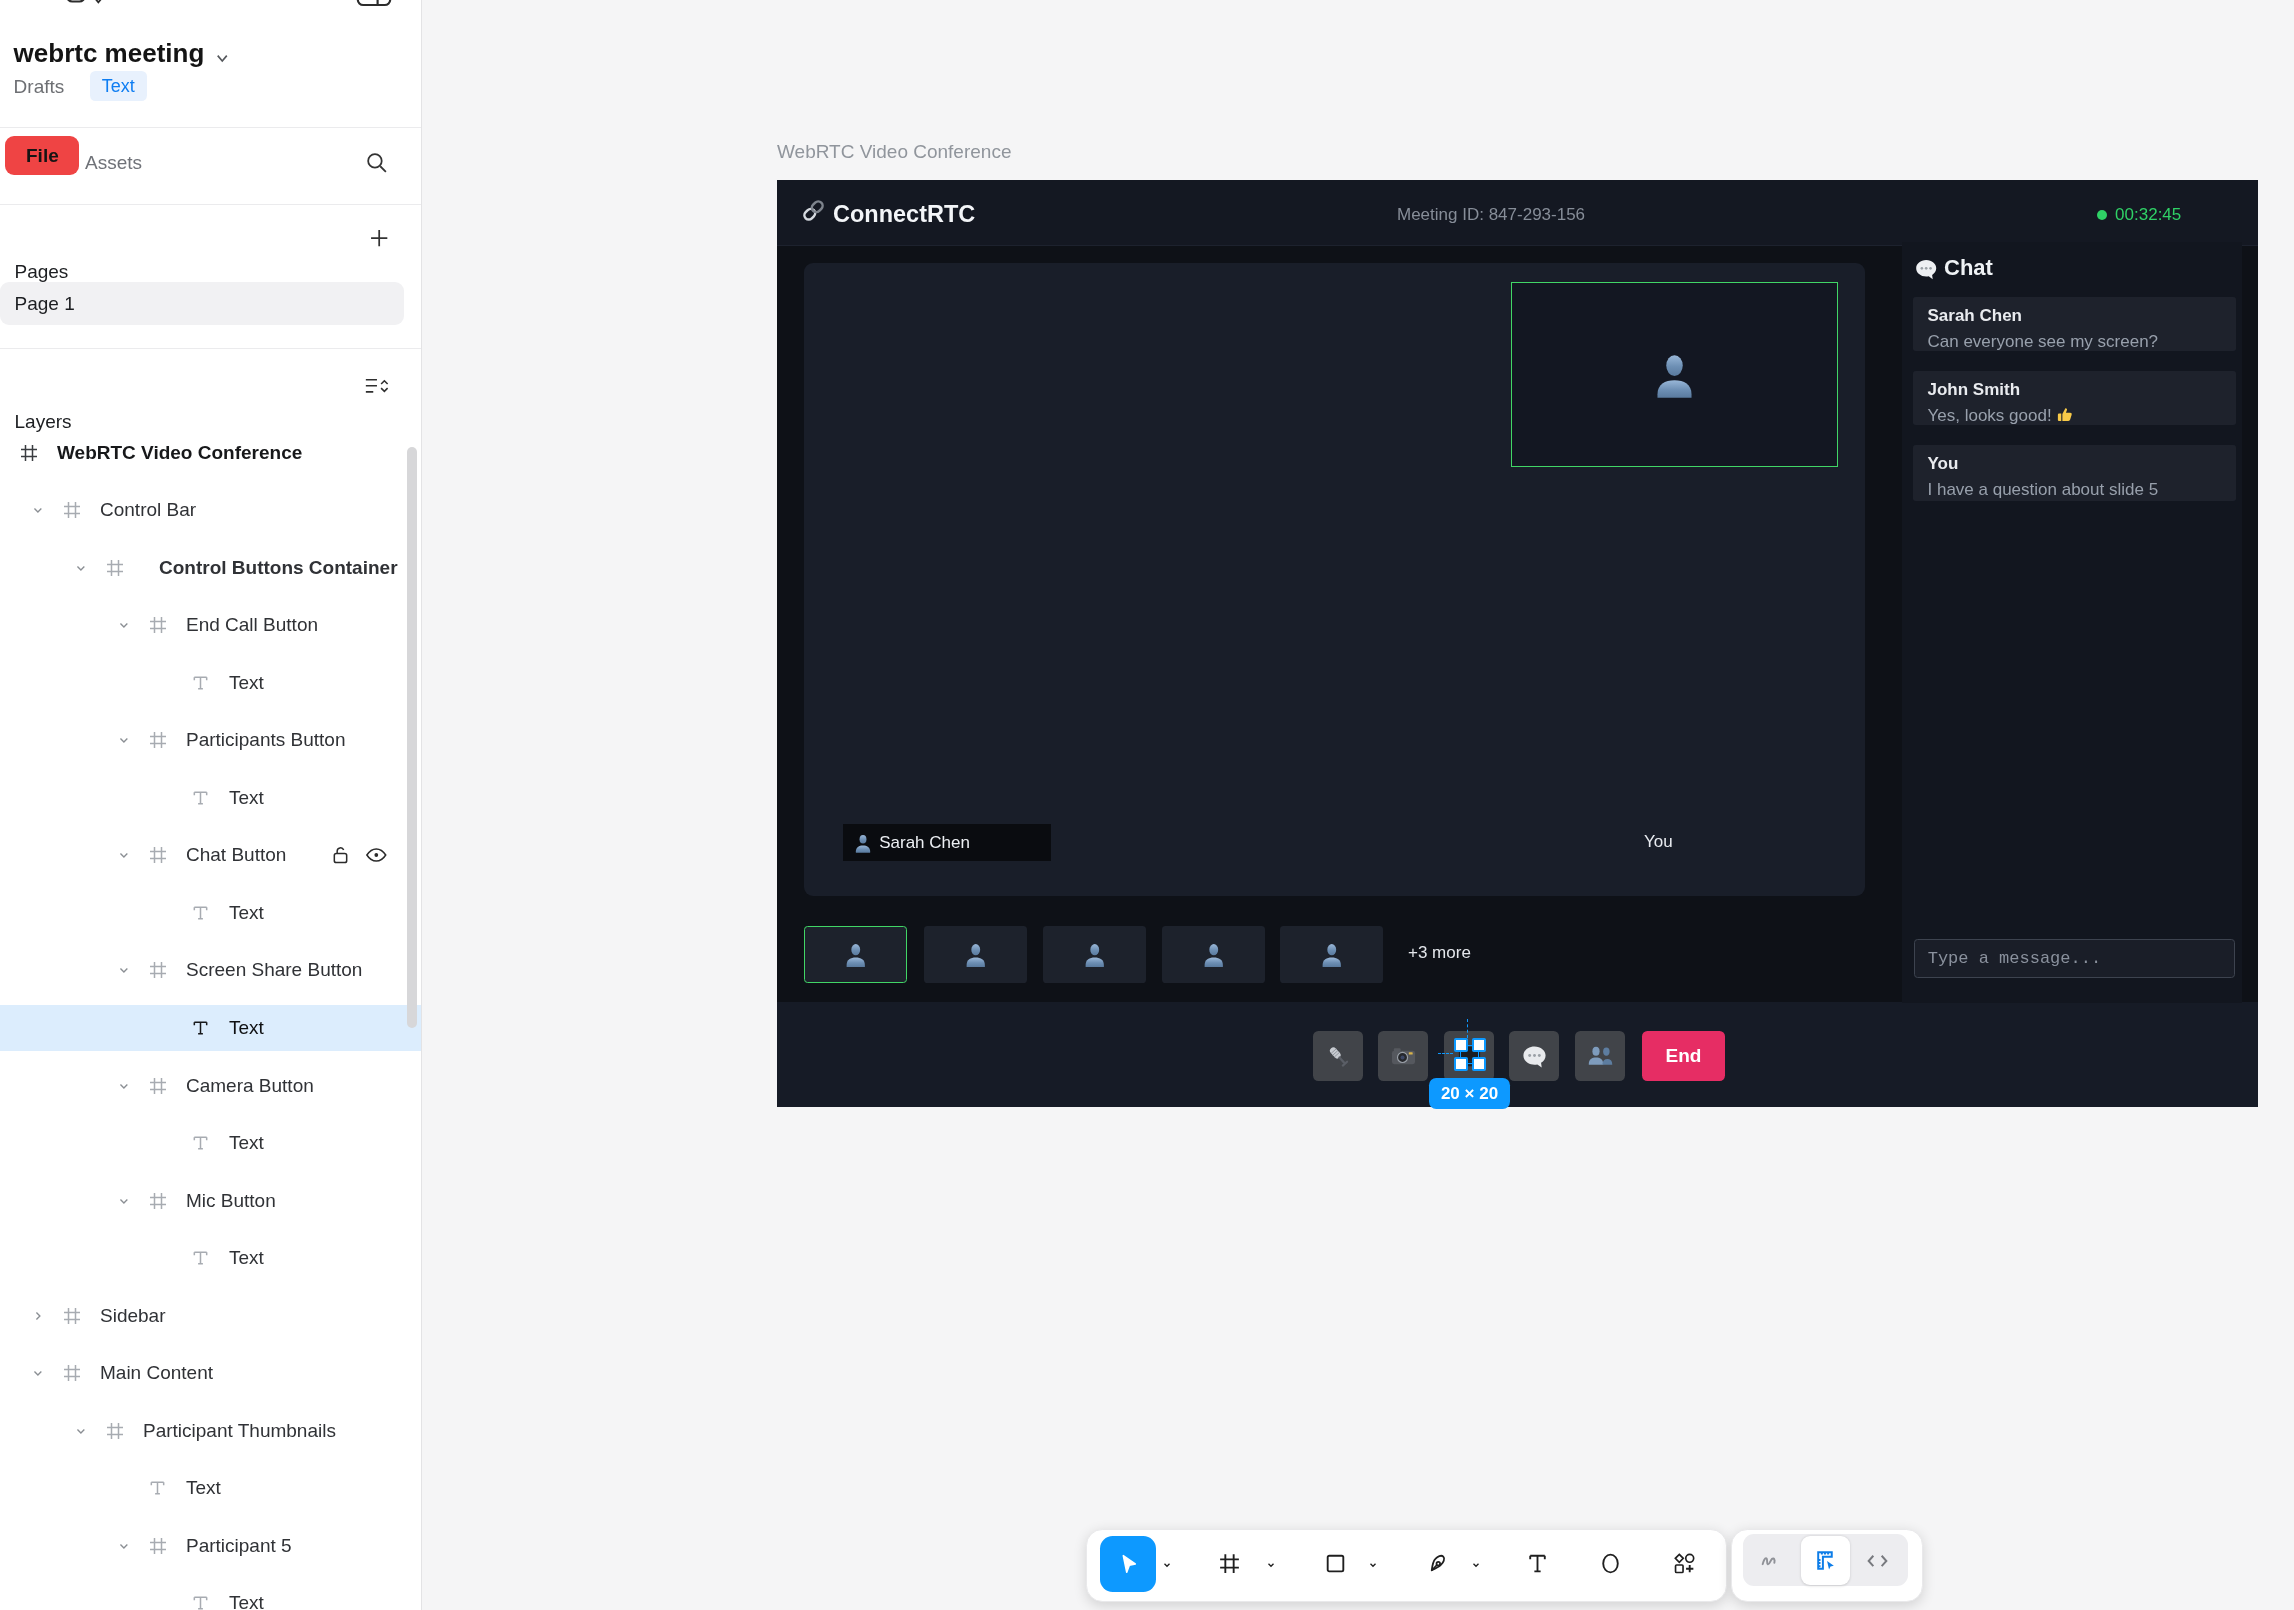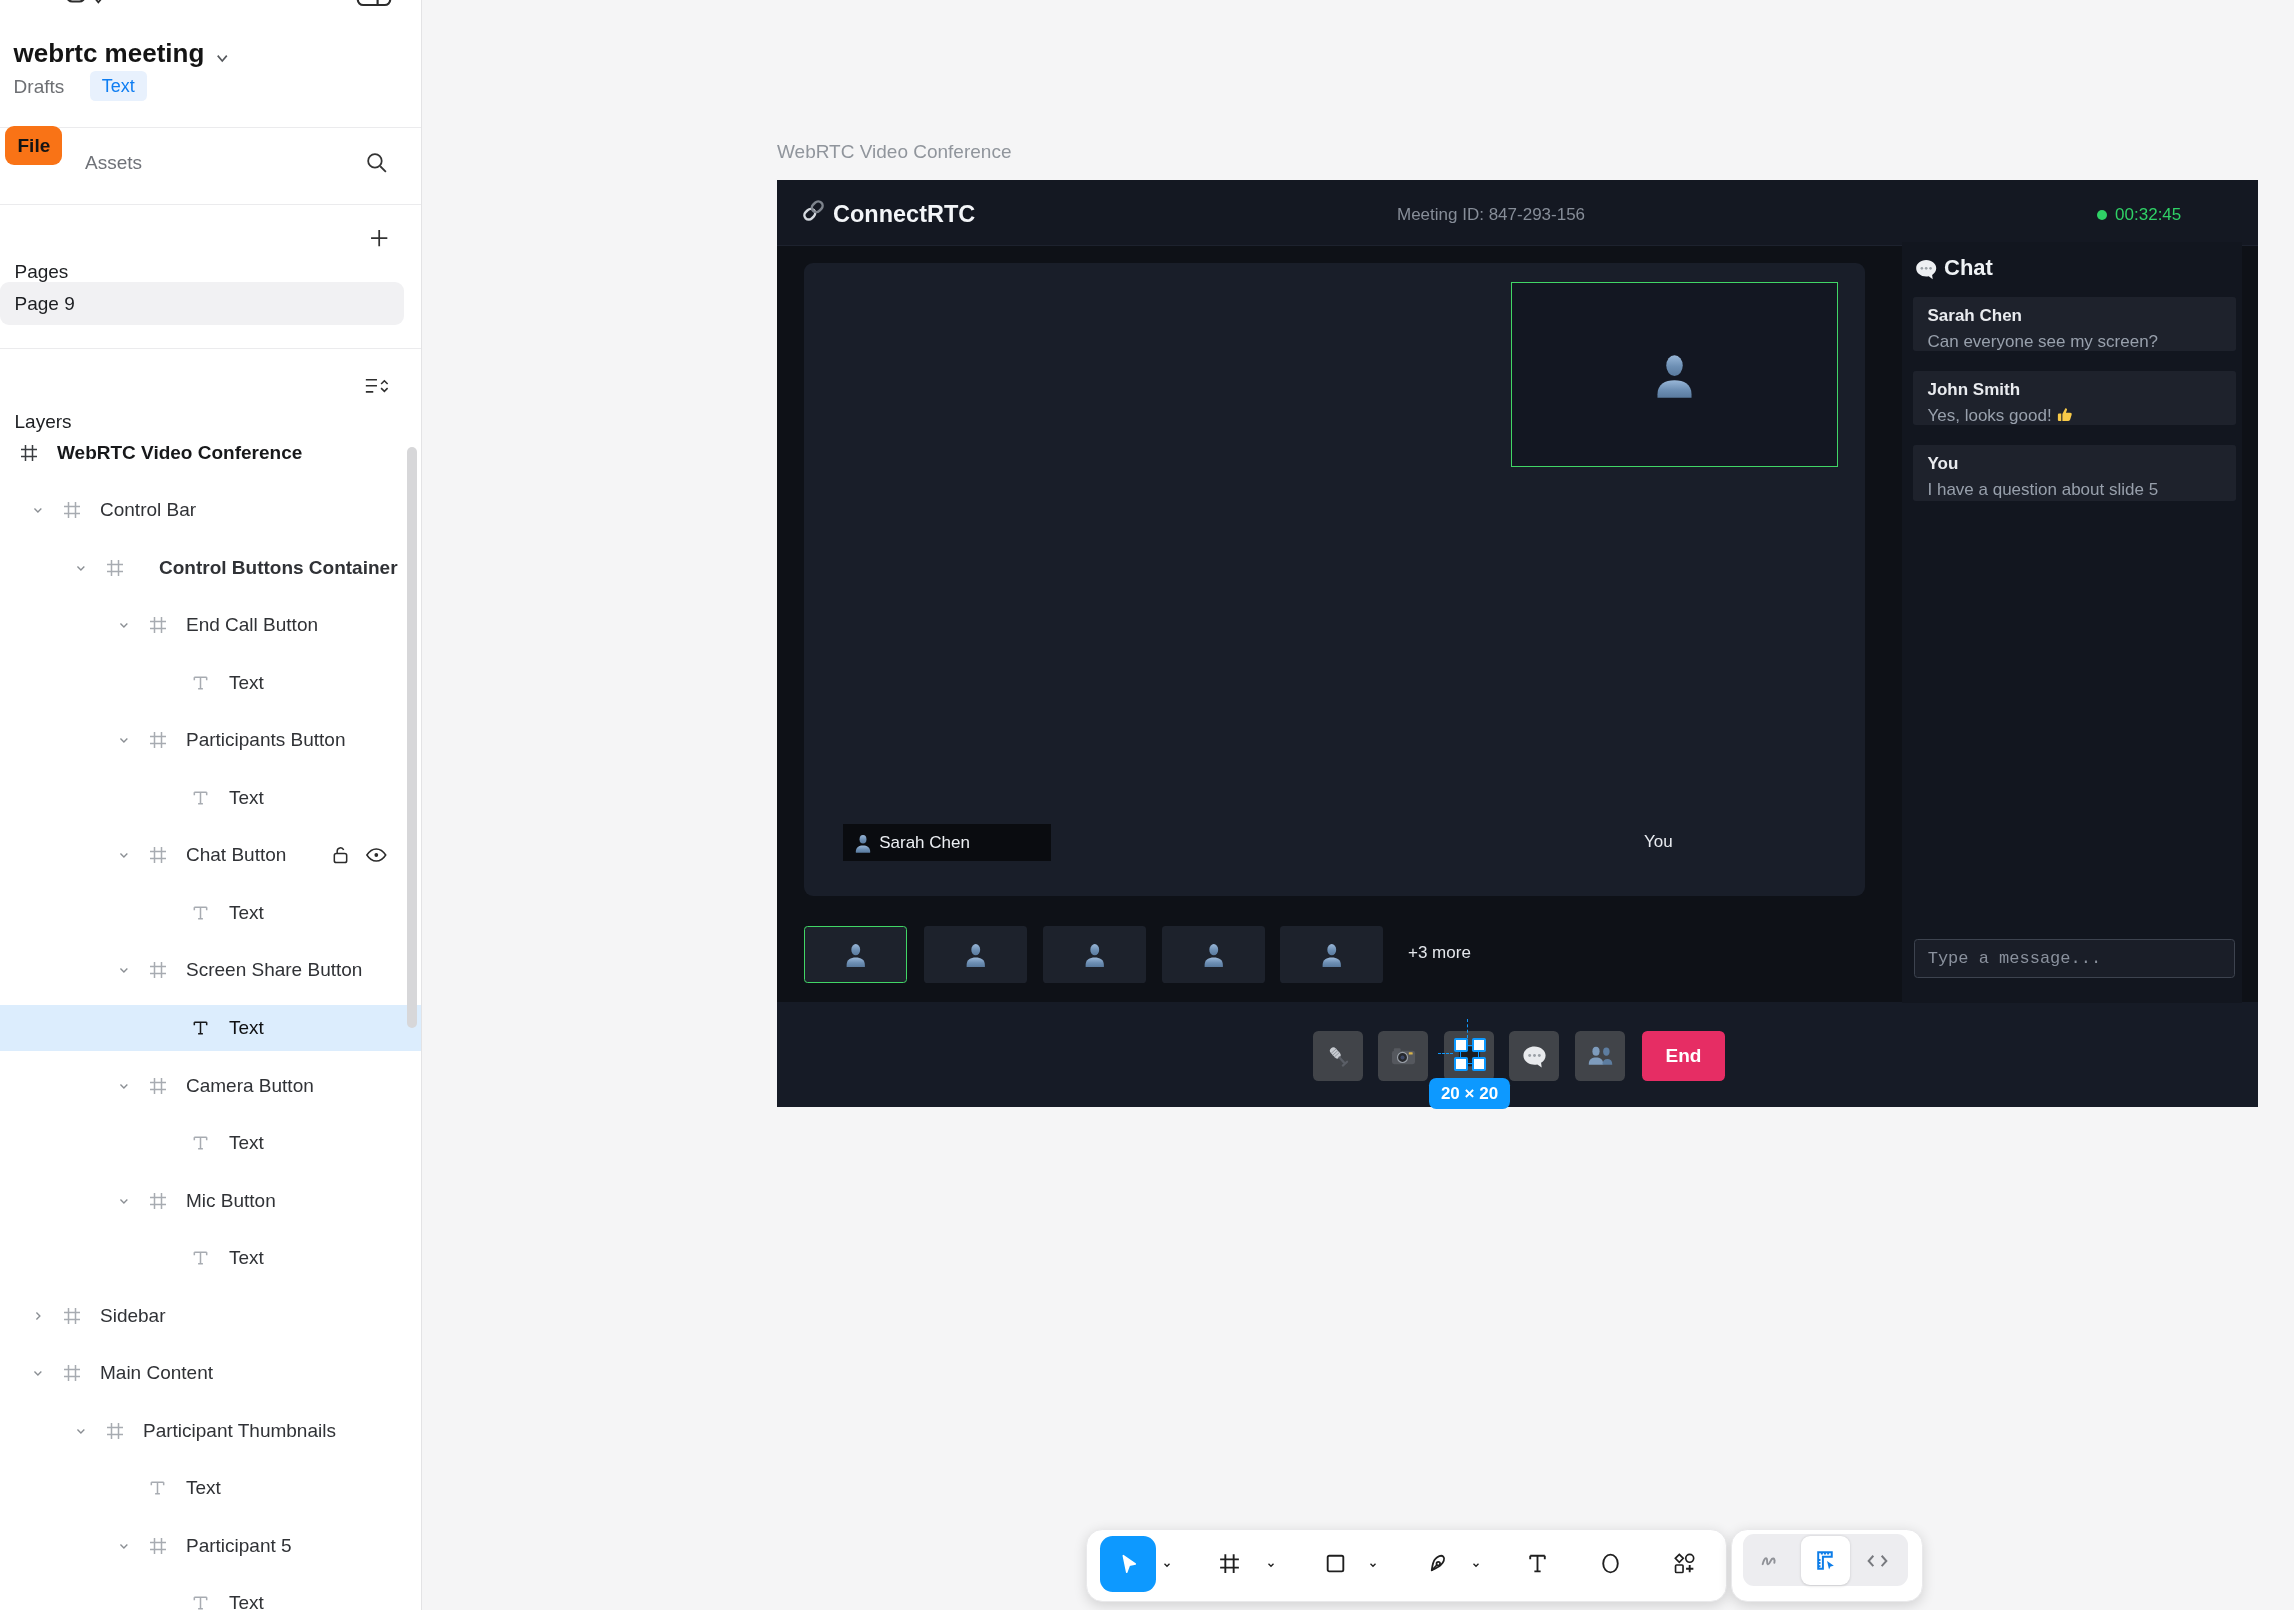--- a/index.html
+++ b/index.html
@@ -13,21 +13,21 @@
 
   
   .left-panel{position:absolute;left:0;top:0;width:421px;height:1610px;background:#ffffff;
     border-right:0.9px solid #e3e3e5;overflow:hidden;z-index:40;}
   .doc-title{left:13.6px;top:38px;font-size:26px;font-weight:700;color:#141414;}
   .title-chev{left:215px;top:52px;}
   .loc-row{left:13.6px;top:76px;font-size:19px;color:#6d6f73;}
   .free-badge{left:90px;top:71px;font-size:18px;color:#0e7df2;background:#e8f1fd;
     border-radius:5.4px;padding:4.5px 11.8px;}
   .hdiv{left:0;width:421px;height:0.9px;background:#ebebed;}
-  .file-pill{left:5.4px;top:126px;width:57px;height:39px;background:#f97316;border-radius:9px;
+  .file-pill{left:5.4px;top:136px;width:74px;height:39px;background:#ef4444;border-radius:9px;
     display:flex;align-items:center;justify-content:center;font-size:19px;font-weight:700;color:#141414;}
   .assets-tab{left:85px;top:152px;font-size:19px;color:#6f7278;}
   .panel-h{font-size:19px;color:#1c1e21;margin-top:33px;}
   .page-row{left:0;top:282px;width:404px;height:43px;background:#f1f1f3;border-radius:9px;
     display:flex;align-items:center;}
   .page-row span{margin-left:14.5px;font-size:19px;color:#1c1e21;}
   .tree-row{position:absolute;left:0;width:421px;height:46px;}
   .tree-row.sel{background:#dcedfd;}
   .tree-row .ch,.tree-row .ic,.tree-row .xtra{position:absolute;top:50%;transform:translateY(-50%);}
   .tree-row .lb{position:absolute;font-size:19px;color:#303236;line-height:46px;white-space:nowrap;}
@@ -144,21 +144,21 @@
 
   <div class="abs hdiv" style="top:204px"></div>
 
   <div class="abs panel-h" style="left:14.5px;top:228px">Pages</div>
   <span class="abs" style="left:367px;top:226px">
     <svg width="24.4" height="24.4" viewBox="0 0 24 24" fill="none" stroke="#333" stroke-width="1.7">
         <path d="M12 4 V20 M4 12 H20"></path>
       </svg>
   </span>
   <div class="abs page-row">
-    <span>Page 9</span>
+    <span>Page 1</span>
   </div>
 
   <div class="abs hdiv" style="top:348px"></div>
 
   <div class="abs panel-h" style="left:14.5px;top:378px">Layers</div>
   <span class="abs" style="left:364px;top:375px">
     <svg width="25" height="22.6" viewBox="0 0 27 23" fill="none" stroke="#2f2f2f" stroke-width="1.7">
         <path d="M2 4.5 H14 M2 11 H14 M2 17.5 H10"></path>
         <path d="M18.5 9 L22 5.5 L25.5 9 M18.5 13.5 L22 17 L25.5 13.5"></path>
       </svg>

